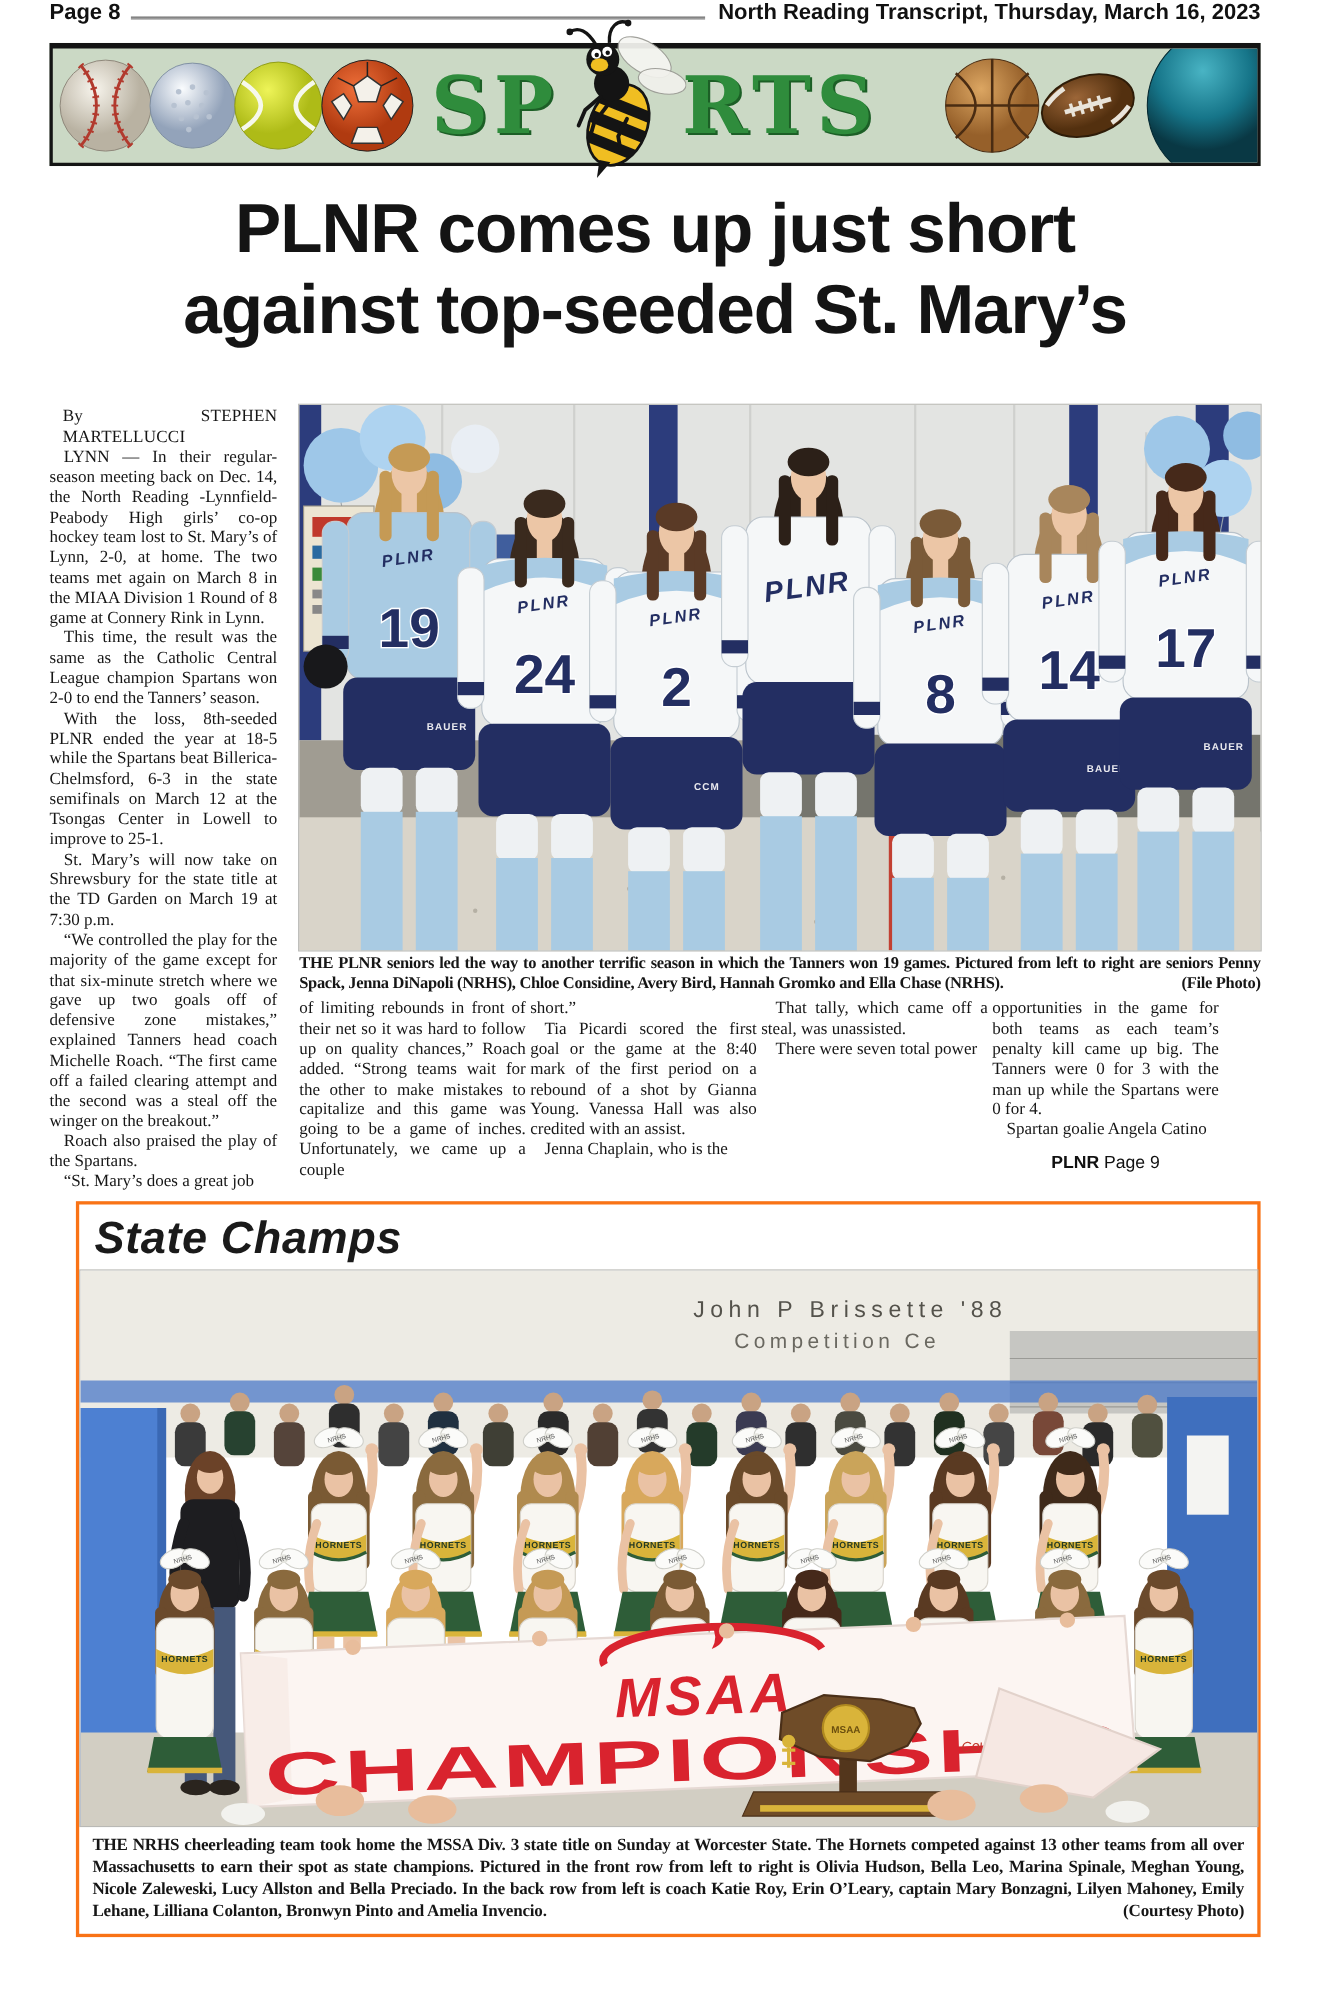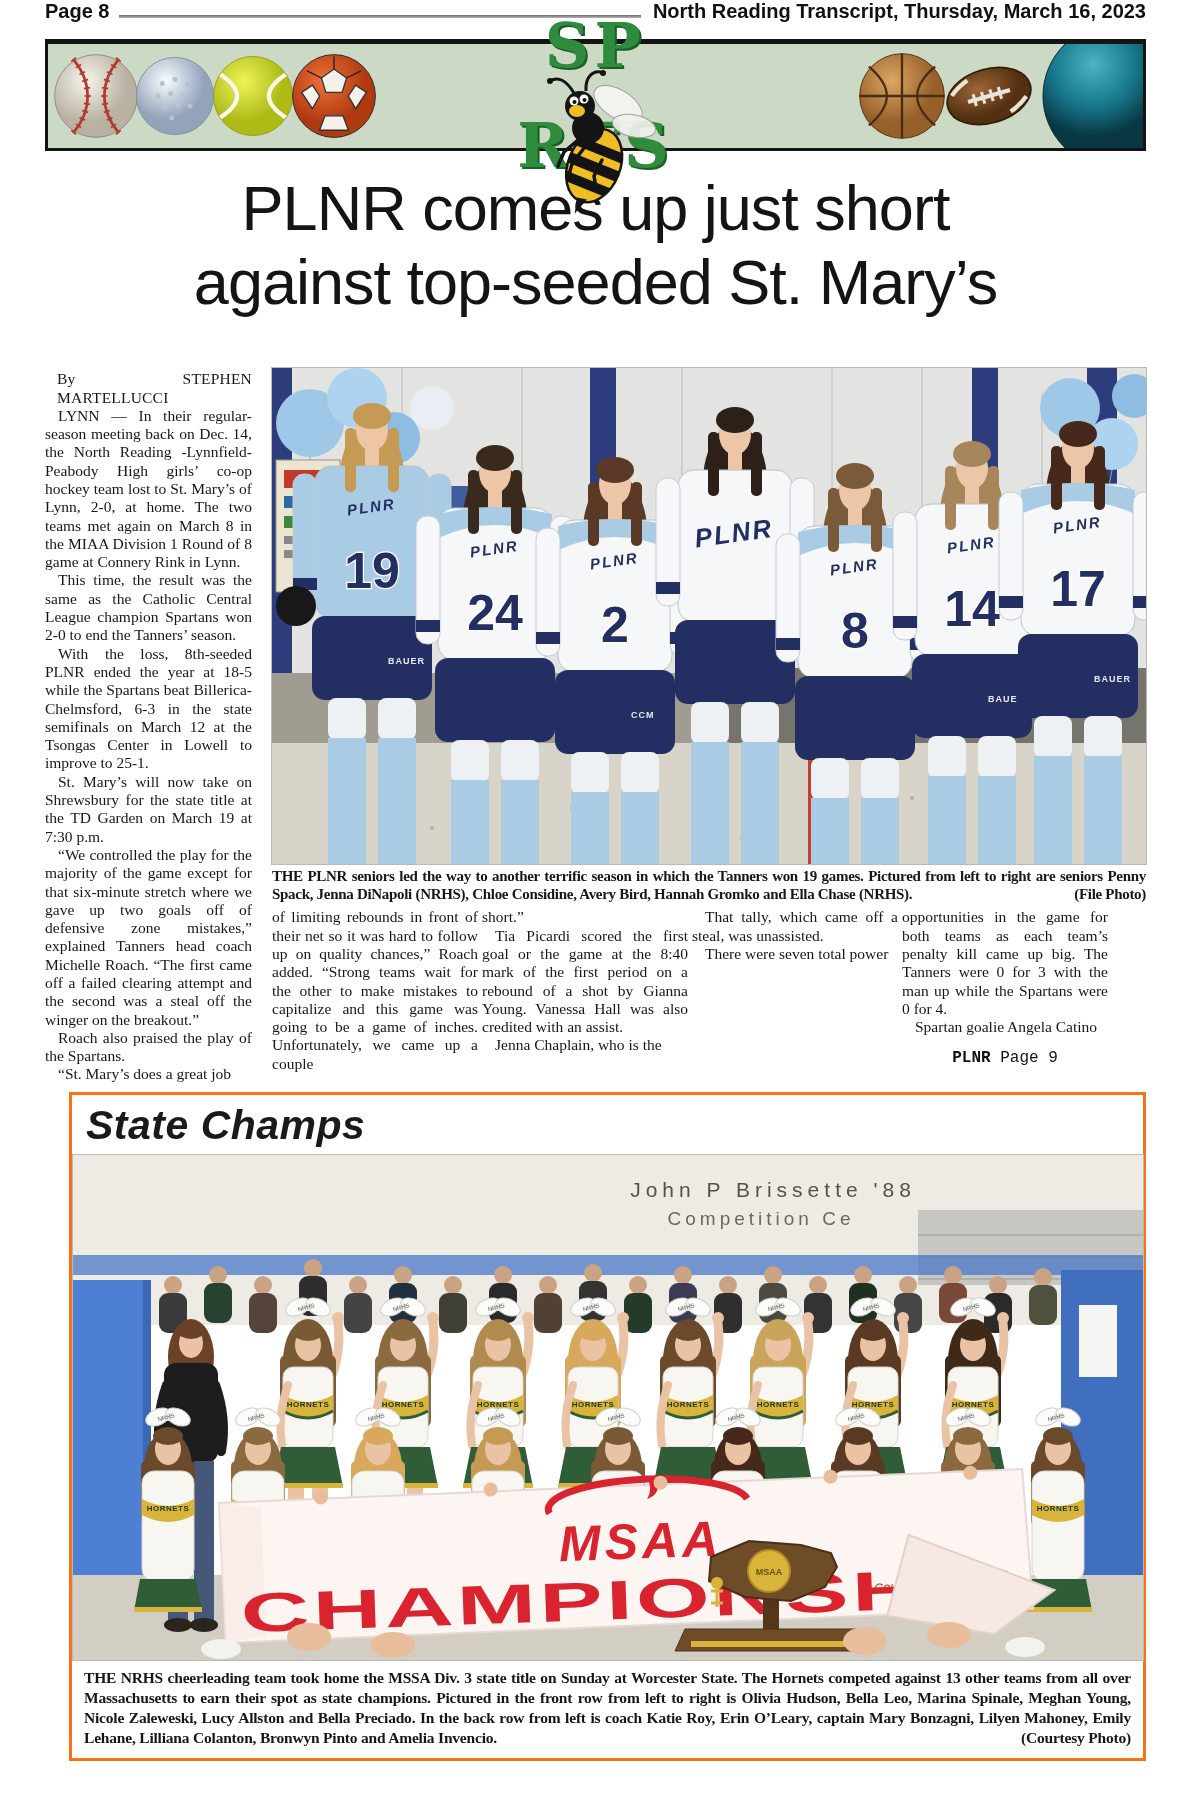--- a/index.html
+++ b/index.html
@@ -7,38 +7,38 @@
   .content{width:1101px;margin:0 0 0 45px;}
   
   .topbar{display:flex;align-items:flex-end;font-family:"Liberation Sans",sans-serif;font-weight:bold;font-size:20px;color:#111;}
   .topbar .rule{flex:1;height:3px;background:linear-gradient(#6f6f6f,#b5b5b5);margin:0 12px 5px 10px;}
   
   .sports-banner{position:relative;margin-top:16px;height:104px;background:#cbd9c5;border:3px solid #141414;border-top-width:5px;}
   .balls{position:absolute;top:0;bottom:0;display:flex;align-items:center;}
   .balls-left{left:4px;}
   .balls-right{right:0;overflow:hidden;height:100%;}
   .balls svg{display:block;margin-right:-7px;}
-  .sports-word{position:absolute;inset:0;display:flex;justify-content:center;align-items:center;font-family:"DejaVu Serif",serif;font-weight:bold;font-size:62px;line-height:100px;color:#2f8c3c;letter-spacing:5px;text-shadow:2px 2px 0 #1c5f26;flex-direction:column;}
+  .sports-word{position:absolute;inset:0;display:flex;justify-content:center;align-items:center;font-family:"DejaVu Serif",serif;font-weight:bold;font-size:72px;line-height:100px;color:#2f8c3c;letter-spacing:5px;text-shadow:2px 2px 0 #1c5f26;}
   .bee-slot{position:relative;width:112px;height:104px;}
   .bee-slot svg{position:absolute;left:50%;top:-30px;transform:translateX(-50%);}
   
-  .headline{margin-top:20px;text-align:center;font-family:"Liberation Sans",sans-serif;font-weight:normal;font-size:63px;line-height:74px;letter-spacing:-1px;color:#141414;}
+  .headline{margin-top:20px;text-align:center;font-family:"Liberation Sans",sans-serif;font-weight:bold;font-size:63px;line-height:74px;letter-spacing:-1px;color:#141414;}
   
   .story{display:flex;margin-top:10px;}
   .leftcol{width:207px;flex:none;padding-top:9px;font-size:15.5px;line-height:18.3px;text-align:justify;}
   .byline{padding-left:12px;letter-spacing:.2px;}
   .leftcol p,.c p{margin:0;text-indent:13px;}
   p.cont{text-indent:0 !important;}
   .photo-wrap{margin-left:20px;width:874px;}
   svg.hockey{display:block;margin-top:7px;background:#d9dad8;outline:1px solid #b9b9b5;}
   .caption{position:relative;margin-top:4px;font-weight:bold;font-size:15px;line-height:17.6px;letter-spacing:-.3px;text-align:justify;}
   .caption .credit,.caption2 .credit{position:absolute;right:0;bottom:0;background:#fff;padding-left:16px;}
   .lowercols{display:flex;gap:4px;margin-top:5px;}
   .c{width:206px;font-size:15.5px;line-height:18.3px;text-align:justify;}
-  .jump{margin-top:13px;text-align:center;font-family:Liberation Mono, monospace;font-size:16px;color:#111;}
+  .jump{margin-top:13px;text-align:center;font-family:Liberation Sans, sans-serif;font-size:16px;color:#111;}
   .jump b{font-weight:bold;}
   
   .champs{margin-top:8px;border:3px solid #f97316;margin-left:24px;}
   .champs h2{margin:8px 0 8px 14px;font-family:"Liberation Sans",sans-serif;font-style:italic;font-weight:bold;font-size:41px;line-height:44px;color:#1a1a1a;letter-spacing:.5px;}
   svg.cheer{display:block;margin:0 auto;outline:1px solid #b9b9b5;}
   .caption2{position:relative;margin:8px 12px 10px 12px;font-weight:bold;font-size:15.5px;line-height:20px;letter-spacing:-.2px;text-align:justify;}
 </style>
 </head>
 <body>
 

